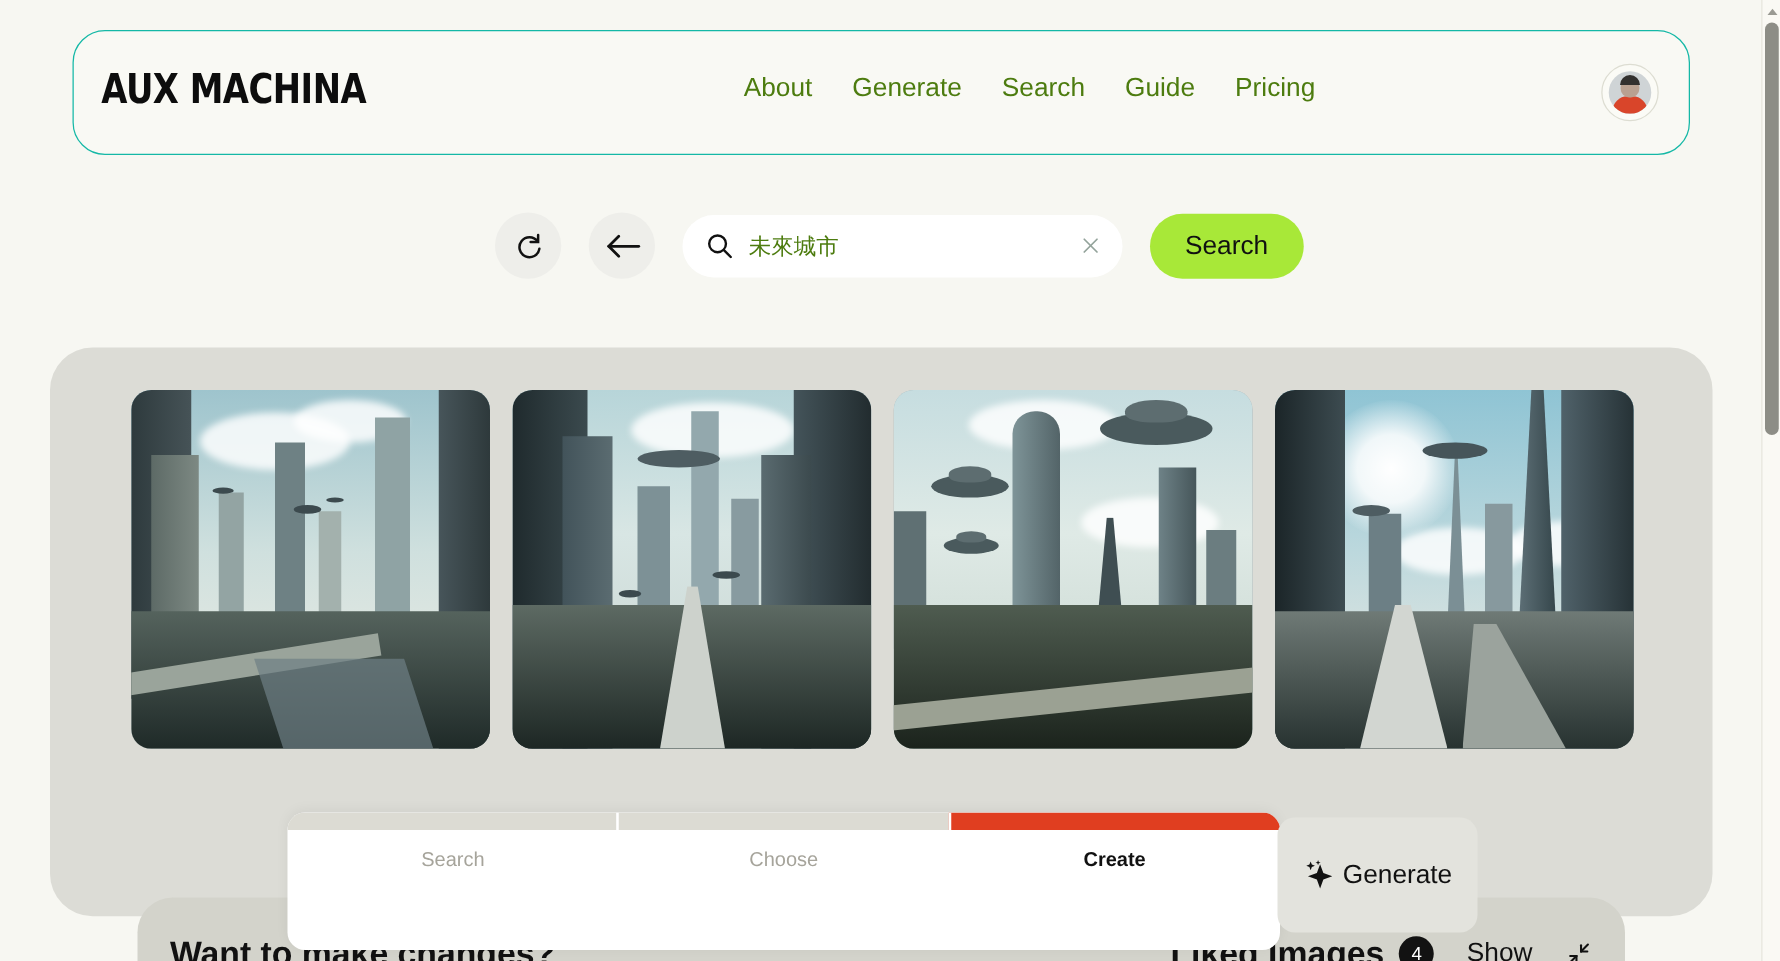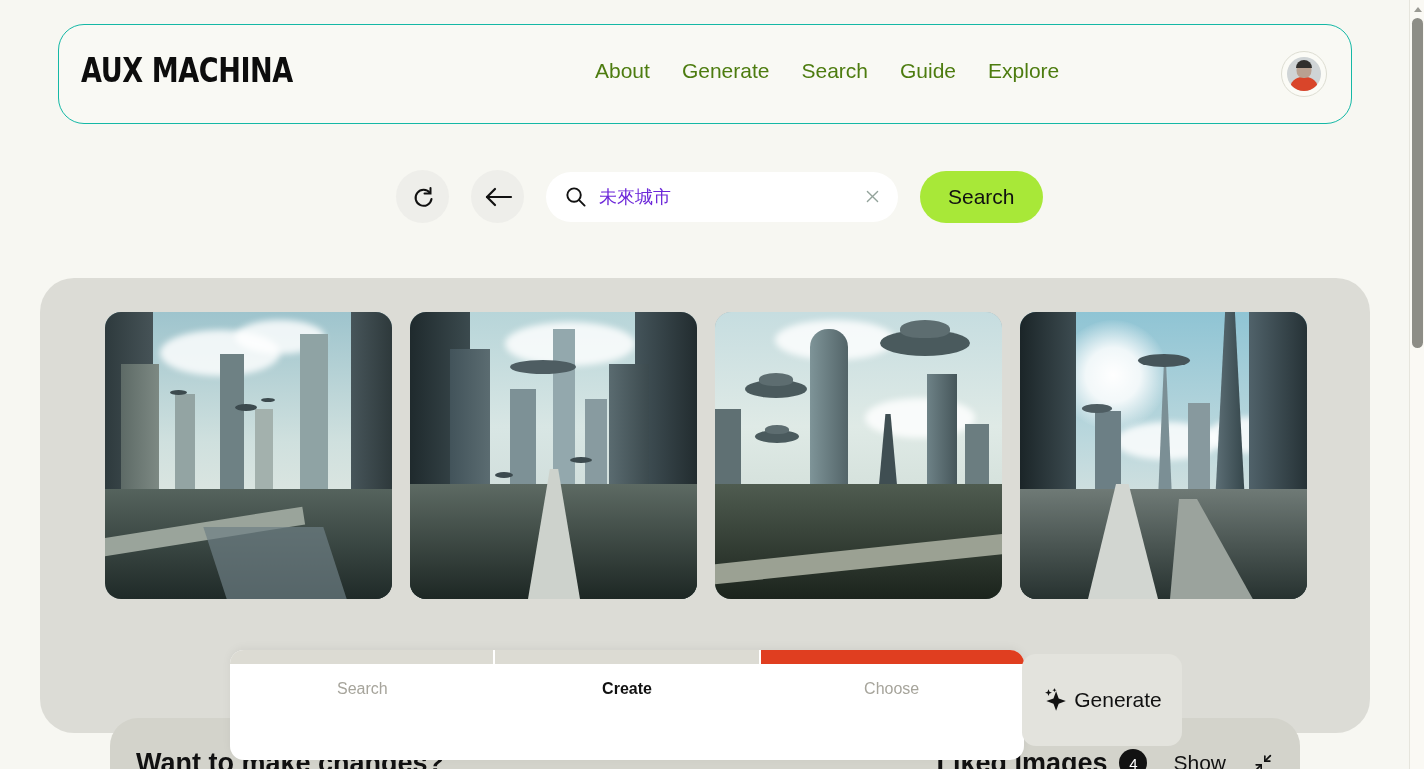--- a/index.html
+++ b/index.html
@@ -84,21 +84,21 @@
     background: #eeeeea; border: none;
     display: flex; align-items: center; justify-content: center;
     cursor: pointer; padding: 0;
   }
   .search-field {
     width: 352px; height: 50px; background: #ffffff; border-radius: 25px;
     display: flex; align-items: center; padding: 0 16px 0 18px; gap: 12px;
   }
   .search-field input {
     flex: 1; border: none; outline: none; background: transparent;
-    font-family: "DejaVu Sans", sans-serif; font-size: 18px; color: #6d28d9;
+    font-family: "DejaVu Sans", sans-serif; font-size: 18px; color: #4d7c0f;
   }
   .clear-x {
     width: 20px; height: 20px; cursor: pointer; flex-shrink: 0;
     display: flex; align-items: center; justify-content: center;
   }
   .search-btn {
     height: 52px; padding: 0 28px; border: none; border-radius: 26px;
     background: #a8e838; color: #111; font-size: 21px; cursor: pointer;
     font-family: "Liberation Sans", sans-serif;
   }
@@ -206,21 +206,21 @@
 <div class="page">
 
   <div class="header">
     <div class="logo">AUX MACHINA</div>
 
     <nav class="nav">
       <a href="#">About</a>
       <a href="#">Generate</a>
       <a href="#">Search</a>
       <a href="#">Guide</a>
-      <a href="#">Explore</a>
+      <a href="#">Pricing</a>
     </nav>
 
     <div class="avatar-wrap">
       <div class="avatar">
         <div class="body"></div>
         <div class="head"></div>
         <div class="hair"></div>
       </div>
     </div>
   </div>
@@ -351,22 +351,22 @@
   </div>
 
   <div class="step-panel">
     <div class="step-bars">
       <div class="step-bar done"></div>
       <div class="step-bar done"></div>
       <div class="step-bar active"></div>
     </div>
     <div class="step-labels">
       <div class="step-label">Search</div>
+      <div class="step-label">Choose</div>
       <div class="step-label active">Create</div>
-      <div class="step-label">Choose</div>
     </div>
   </div>
 
   <button class="generate-btn">
     <svg width="26" height="26" viewBox="0 0 24 24" fill="#111">
       <path d="M13 7 L15.4 13.6 L22 16 L15.4 18.4 L13 25 L10.6 18.4 L4 16 L10.6 13.6 Z" transform="translate(0,-3)"></path>
       <path d="M6 2 L6.9 4.3 L9.2 5.2 L6.9 6.1 L6 8.4 L5.1 6.1 L2.8 5.2 L5.1 4.3 Z"></path>
       <path d="M11.5 1 L12 2.4 L13.4 2.9 L12 3.4 L11.5 4.8 L11 3.4 L9.6 2.9 L11 2.4 Z"></path>
     </svg>
     <span>Generate</span>

